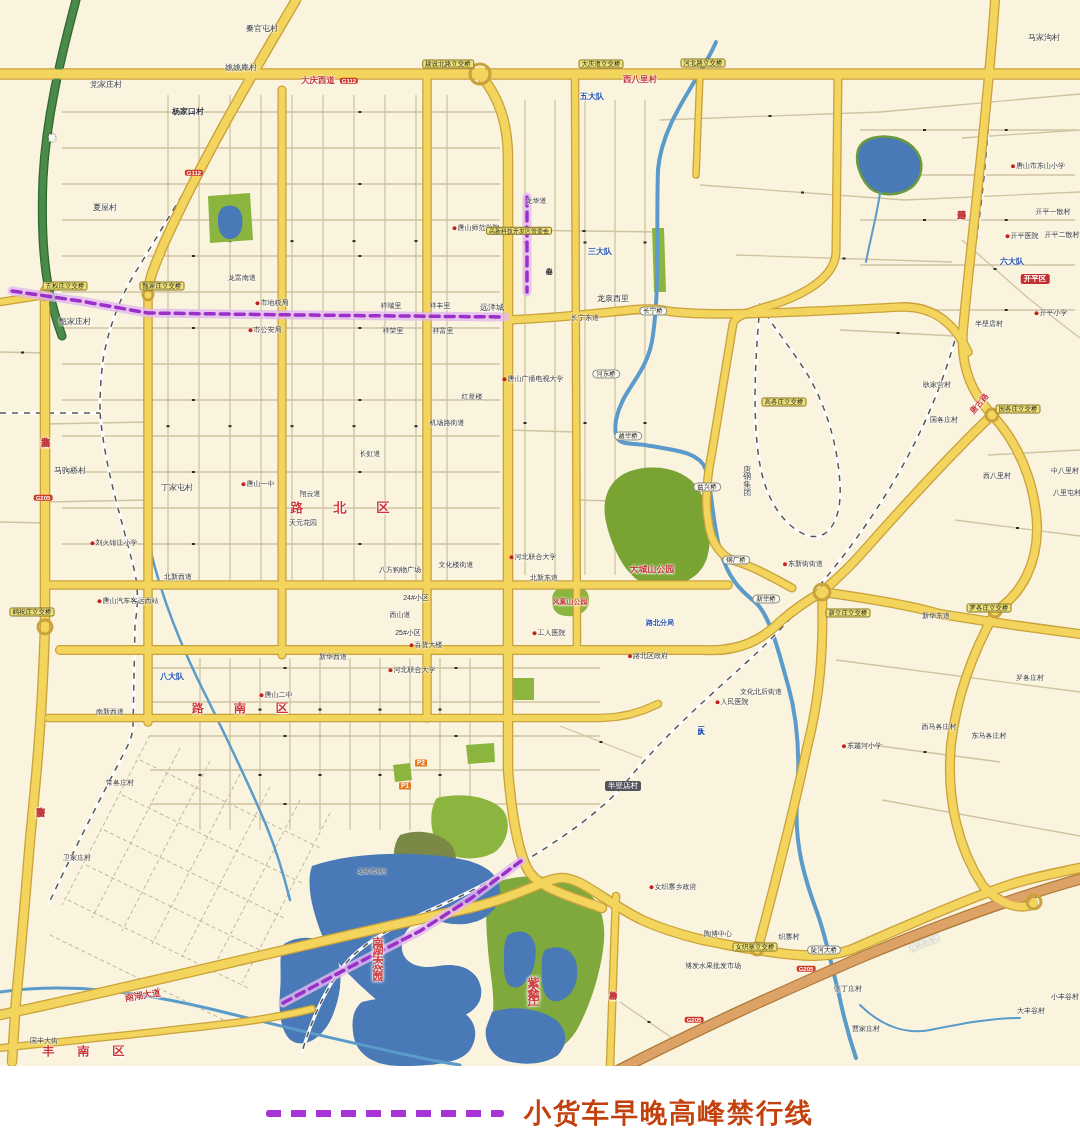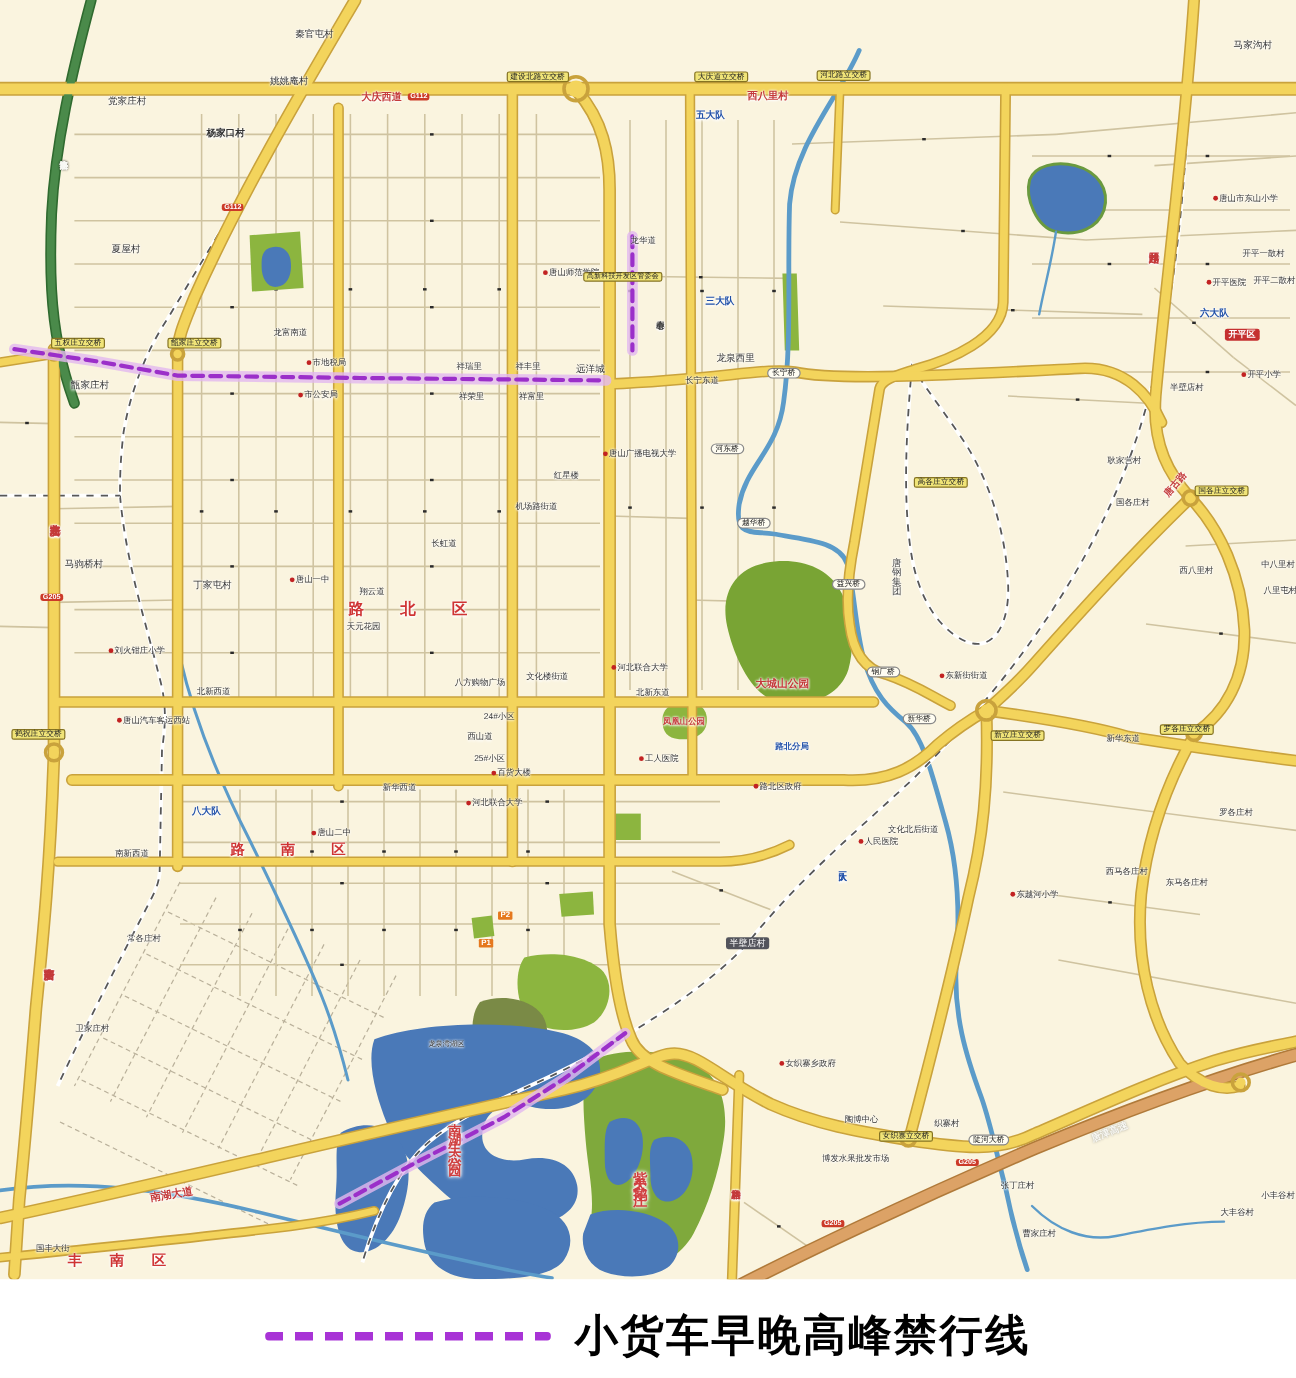--- a/index.html
+++ b/index.html
@@ -30,21 +30,21 @@
   .lb-station{background:#53545c;color:#fff;font-size:7.5px;padding:1px 3px;border-radius:2px;text-shadow:none;}
   .lb-pbox{background:#e5781e;color:#fff;font-size:6.5px;font-weight:700;padding:0 2px;
            border-radius:1px;text-shadow:none;}
   .v{writing-mode:vertical-rl;text-orientation:upright;}
   .mdot{display:inline-block;width:4px;height:4px;background:#c22222;border-radius:50%;
         margin-right:1px;vertical-align:middle;}
   #legend{position:absolute;left:0;top:1078px;width:1080px;height:70px;background:#fff;
           display:flex;align-items:center;justify-content:center;gap:20px;}
   #legend-line{width:238px;height:7px;border-radius:3px;
      background:repeating-linear-gradient(90deg,#a833d6 0 15px,transparent 15px 25px);}
-  #legend-label{font-size:36px;font-weight:700;color:#000000;letter-spacing:2px;}
+  #legend-label{font-size:27px;font-weight:700;color:#c2410c;letter-spacing:2px;}
 </style>
 </head>
 <body>
 
 <div id="stage">
   <div id="map-area">
     <svg id="map-canvas" width="1080" height="1066" viewBox="0 0 1080 1066">
         <line x1="150" y1="735" x2="62" y2="905" stroke="#b9b09a" stroke-width="1" stroke-dasharray="4 3"></line>
         <line x1="180" y1="748" x2="92" y2="918" stroke="#b9b09a" stroke-width="1" stroke-dasharray="4 3"></line>
         <line x1="210" y1="761" x2="122" y2="931" stroke="#b9b09a" stroke-width="1" stroke-dasharray="4 3"></line>
@@ -416,21 +416,21 @@
         <div class="lb lb-wpill" style="left: 824px; top: 950px; transform: translate(-50%, -50%);">陡河大桥</div>
         <div class="lb lb-tiny" style="left: 848px; top: 989px; transform: translate(-50%, -50%);">张丁庄村</div>
         <div class="lb lb-tiny" style="left: 866px; top: 1029px; transform: translate(-50%, -50%);">曹家庄村</div>
         <div class="lb lb-tiny" style="left: 1031px; top: 1011px; transform: translate(-50%, -50%);">大丰谷村</div>
         <div class="lb lb-tiny" style="left: 1065px; top: 997px; transform: translate(-50%, -50%);">小丰谷村</div>
         <div class="lb lb-red v" style="left: 612px; top: 985px; font-size: 8px; transform: translate(-50%, -50%);">唐柏路</div>
         <div class="lb lb-red" style="left: 143px; top: 996px; font-size: 9px; transform: translate(-50%, -50%) rotate(-9deg);">南湖大道</div>
         <div class="lb lb-badge" style="left: 806px; top: 969px; transform: translate(-50%, -50%);">G205</div>
         <div class="lb lb-badge" style="left: 694px; top: 1020px; transform: translate(-50%, -50%);">G205</div>
         <div class="lb lb-white" style="left: 925px; top: 944px; transform: translate(-50%, -50%) rotate(-22deg);">唐津高速</div>
-        <div class="lb lb-dist" style="left: 109px; top: 1051px; font-size: 12px; letter-spacing: 23px; transform: translate(-50%, -50%);">丰南区</div>
+        <div class="lb lb-dist" style="left: 95px; top: 1051px; font-size: 12px; letter-spacing: 23px; transform: translate(-50%, -50%);">丰南区</div>
         <div class="lb lb-blk" style="left: 44px; top: 1041px; font-size: 7px; transform: translate(-50%, -50%);">国丰大街</div>
       </div>
   </div>
   <div id="legend">
     <div id="legend-line"></div>
     <span id="legend-label">小货车早晚高峰禁行线</span>
   </div>
 </div>
 
 </body></html>

